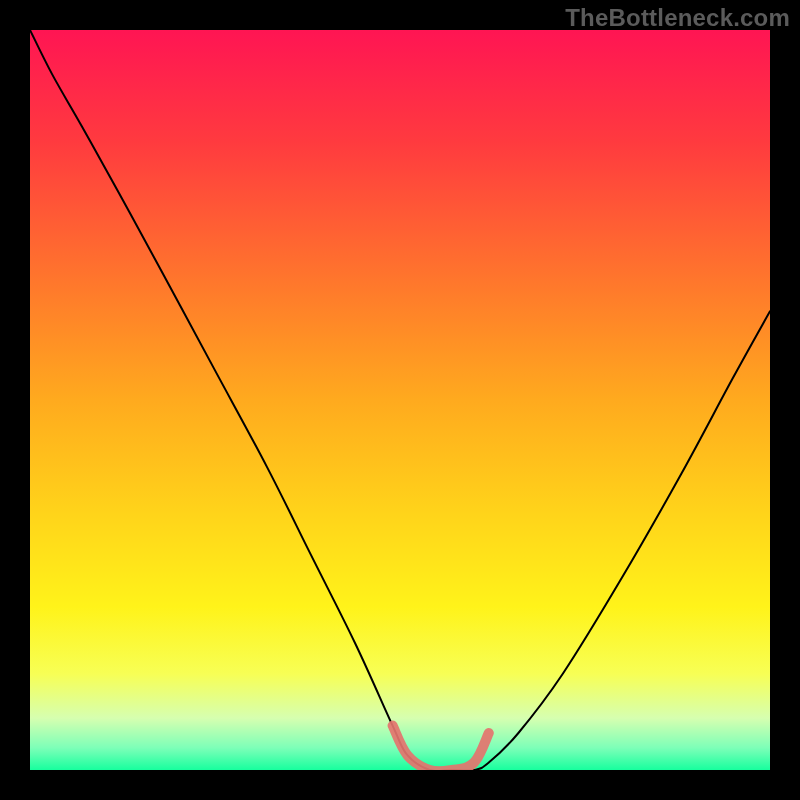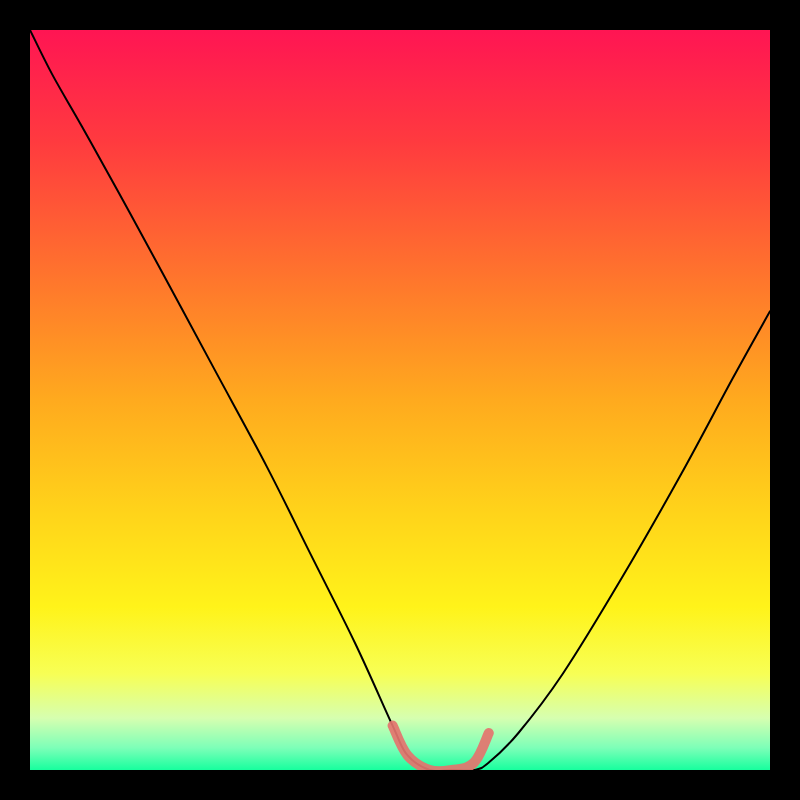--- a/index.html
+++ b/index.html
@@ -30,20 +30,21 @@
   svg {
     position: absolute;
     top: 30px;
     left: 30px;
   }
 </style>
 </head>
 <body>
 
 <div class="chart-wrap">
+  <div class="watermark">TheBottleneck.com</div>
 
   <svg id="chart-svg" width="740" height="740" viewBox="0 0 740 740">
     <defs>
       <linearGradient id="bg-grad" x1="0" y1="0" x2="0" y2="1">
           <stop offset="0%" stop-color="#ff1553"></stop>
           <stop offset="15%" stop-color="#ff3a3f"></stop>
           <stop offset="35%" stop-color="#ff7a2b"></stop>
           <stop offset="50%" stop-color="#ffaa1e"></stop>
           <stop offset="65%" stop-color="#ffd31a"></stop>
           <stop offset="78%" stop-color="#fff31a"></stop>

